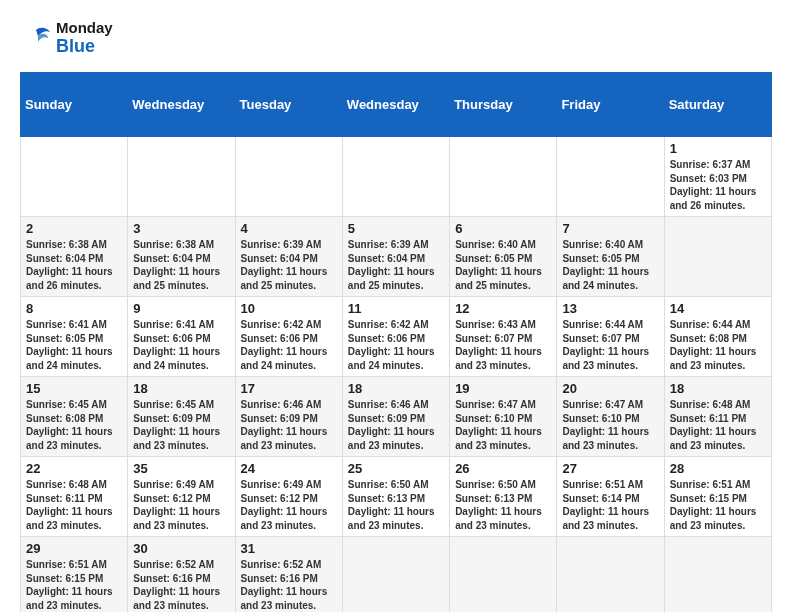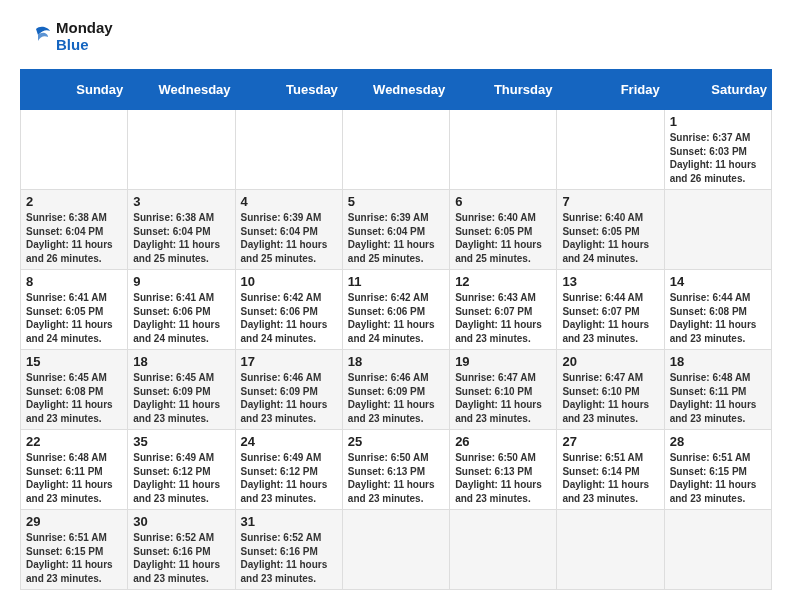--- a/index.html
+++ b/index.html
@@ -37,22 +37,22 @@
     table {
       width: 100%;
       border-collapse: collapse;
       table-layout: fixed;
     }
     th {
       background: #1565c0;
       color: #fff;
       font-size: 13px;
       font-weight: bold;
-      padding: 12px 4px;
-      text-align: right;
+      padding: 24px 4px;
+      text-align: left;
       border: 1px solid #1565c0;
     }
     td {
       vertical-align: top;
       padding: 4px 5px;
       font-size: 10.5px;
       color: #222;
       border: 1px solid #ddd;
       background: #fff;
       min-height: 70px;
@@ -83,21 +83,21 @@
 <div class="header">
   <div class="logo">
     <div style="display:flex;flex-direction:column;align-items:flex-start;">
       <div style="display:flex;align-items:center;gap:4px;">
         <svg width="32" height="32" viewBox="0 0 32 32">
           <path d="M16 8 C20 4, 28 6, 30 10 C26 8, 22 10, 18 14 Z" fill="#1565c0"></path>
           <path d="M18 14 C22 10, 28 12, 28 16 C24 14, 20 16, 18 20 Z" fill="#1565c0" opacity="0.7"></path>
         </svg>
         <div>
           <div style="font-size:15px;font-weight:bold;color:#1a1a1a;line-height:1.1;">Monday</div>
-          <div style="font-size:15px;font-weight:bold;color:#1565c0;line-height:1.1;">Blue</div>
+          <div style="font-size:18px;font-weight:bold;color:#1565c0;line-height:1.1;">Blue</div>
         </div>
       </div>
     </div>
   </div>
   <div class="title-block">
     <h1></h1>
     <h2></h2>
   </div>
 </div>
 

